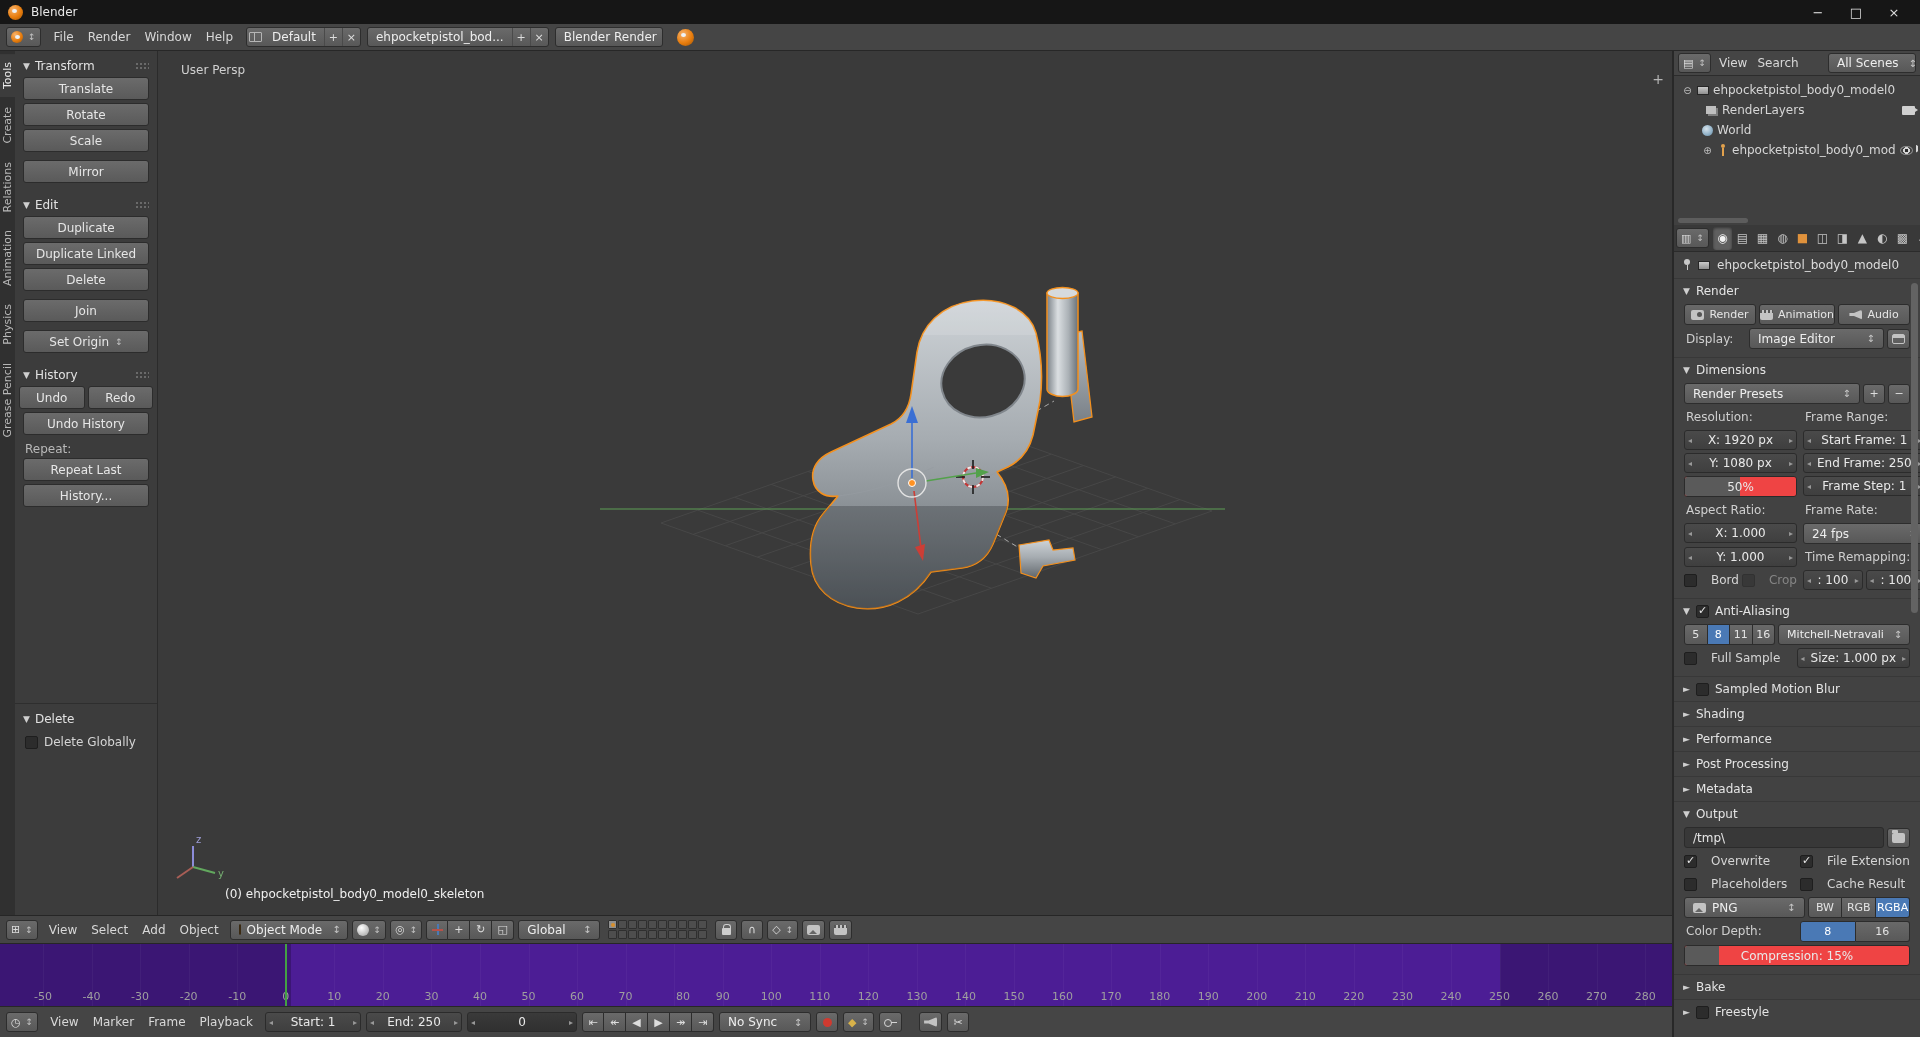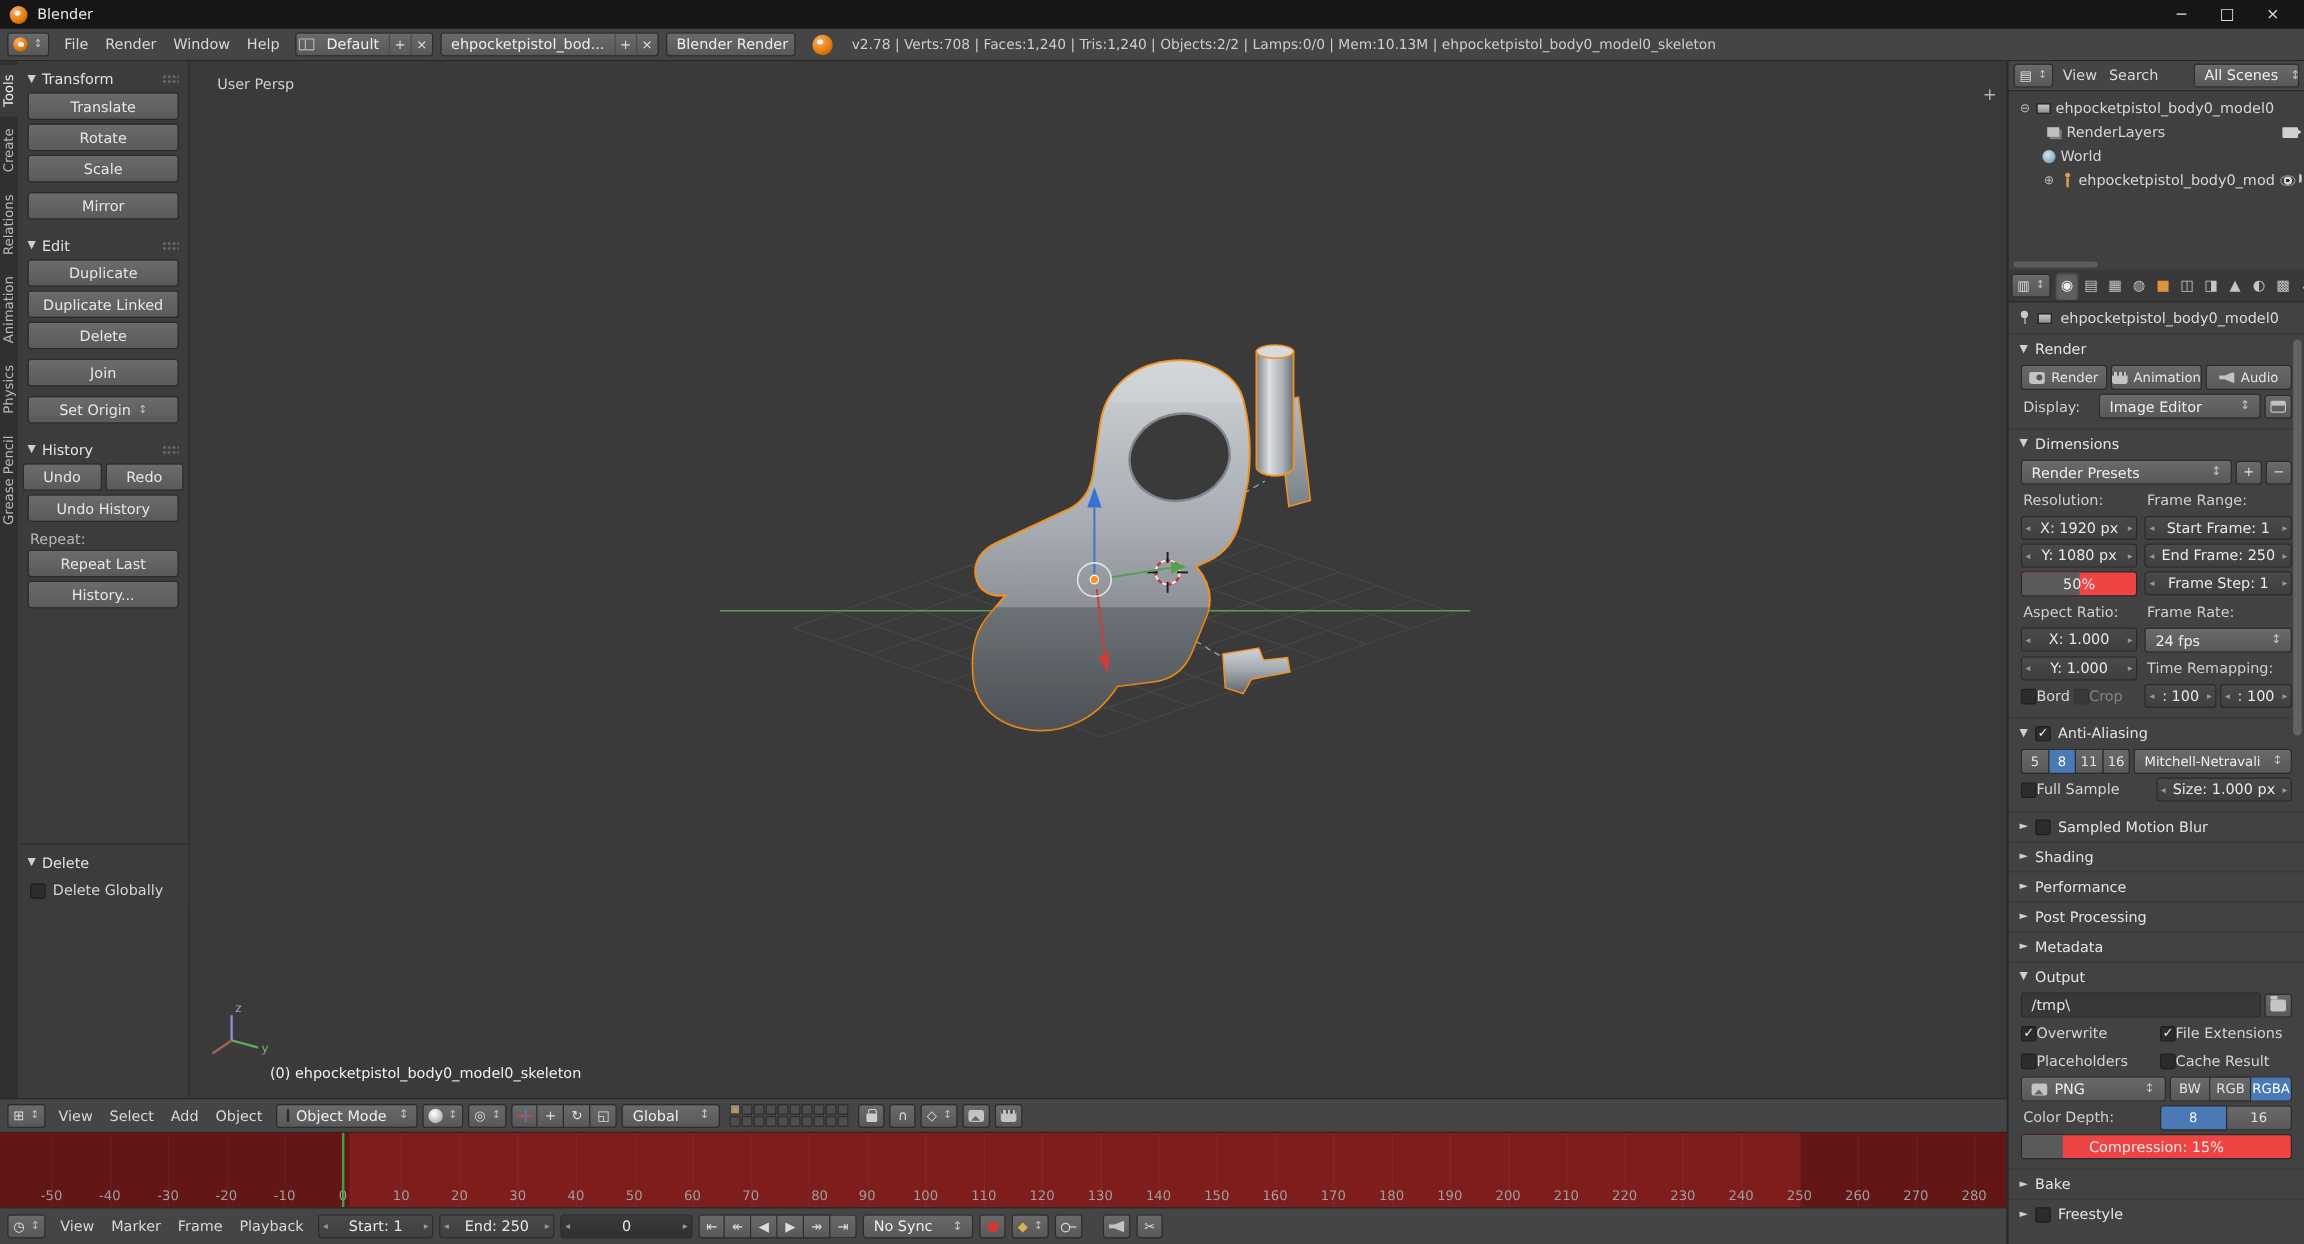--- a/index.html
+++ b/index.html
@@ -81,21 +81,21 @@
 .mic.clap::before{content:"";position:absolute;left:0;top:0;right:0;height:3px;background:repeating-linear-gradient(90deg,#555 0 2px,#c3c3c3 2px 4px);}
 .mic.spk{clip-path:polygon(0 35%,35% 35%,100% 0,100% 100%,35% 65%,0 65%);}
 .mic.img::after{content:"";position:absolute;left:2px;bottom:1px;border-left:4px solid transparent;border-right:4px solid transparent;border-bottom:4px solid #666;}
 .mic.win{background:transparent;border:1px solid #c3c3c3;}
 .mic.win::before{content:"";position:absolute;left:0;right:0;top:0;height:3px;background:#c3c3c3;}
 .mic.folder::before{content:"";position:absolute;top:-3px;left:0;width:6px;height:3px;background:#c3c3c3;border-radius:1px 1px 0 0;}
 .rec-dot{width:9px;height:9px;border-radius:50%;background:#cf3a30;display:inline-block;}
 
 
 .timeline{position:absolute;left:0;top:943px;width:1672px;height:94px;}
-.ruler{position:absolute;left:0;top:0;right:0;height:63px;background:#7f1d1d;border-top:1px solid #262626;overflow:hidden;}
+.ruler{position:absolute;left:0;top:0;right:0;height:63px;background:#4c1d95;border-top:1px solid #262626;overflow:hidden;}
 .range-dim{position:absolute;top:0;bottom:0;background:rgba(0,0,0,0.22);}
 .rtick{position:absolute;top:0;bottom:0;width:1px;background:rgba(255,255,255,0.04);}
 .rlabel{position:absolute;bottom:3px;transform:translateX(-50%);font-size:11px;color:#9f9f9f;}
 .playhead{position:absolute;top:0;bottom:0;width:2px;background:#44a044;}
 .tl-header{position:absolute;left:0;bottom:0;right:0;height:31px;background:#454545;border-top:1px solid #272727;display:flex;align-items:center;gap:5px;padding:0 6px;}
 .field{height:20px;display:inline-flex;align-items:center;justify-content:center;position:relative;background:linear-gradient(#4a4a4a,#3f3f3f);border:1px solid #2b2b2b;border-radius:3px;color:#e9e9e9;padding:0 13px;white-space:nowrap;}
 .field::before{content:"◂";position:absolute;left:3px;top:50%;transform:translateY(-50%);font-size:8px;color:#999;}
 .field::after{content:"▸";position:absolute;right:3px;top:50%;transform:translateY(-50%);font-size:8px;color:#999;}
 .field.frame{min-width:110px;background:linear-gradient(#3a3a3a,#303030);}
 .oic{position:relative;display:inline-block;flex:none;}
@@ -143,21 +143,21 @@
 .btn{flex:1;height:21px;display:inline-flex;align-items:center;justify-content:center;gap:5px;background:linear-gradient(#696969,#595959);border:1px solid #2c2c2c;border-radius:3px;color:#e6e6e6;font-size:11px;white-space:nowrap;}
 .seg{display:flex;flex:1;font-size:11px;}
 .seg>div{flex:1;height:21px;display:flex;align-items:center;justify-content:center;background:linear-gradient(#696969,#595959);border:1px solid #2c2c2c;border-left-width:0;color:#e3e3e3;}
 .seg>div:first-child{border-left-width:1px;border-radius:3px 0 0 3px;}
 .seg>div:last-child{border-radius:0 3px 3px 0;}
 .seg>div.sel{background:#4a79b5;color:#fff;}
 .slider{position:relative;height:21px;background:#ef4444;border:1px solid #2b2b2b;border-radius:3px;overflow:hidden;display:flex;align-items:center;justify-content:center;color:#e9e9e9;}
 .slider .fill{position:absolute;left:0;top:0;bottom:0;background:#5a5a5a;}
 .slider .lbl{position:relative;z-index:1;}
 .pathfield{flex:1;height:21px;display:flex;align-items:center;background:#383838;border:1px solid #2b2b2b;border-radius:3px;padding:0 8px;color:#e6e6e6;overflow:hidden;white-space:nowrap;}
-.cbline{display:flex;align-items:center;gap:0;color:#d5d5d5;height:20px;white-space:nowrap;overflow:hidden;}
+.cbline{display:flex;align-items:center;gap:14px;color:#d5d5d5;height:20px;white-space:nowrap;overflow:hidden;}
 .cbline.disabled{opacity:.45;}
 .props .dropdown{height:21px;}
 .vscroll{position:absolute;right:2px;top:58px;width:7px;height:330px;border-radius:4px;background:#636363;}
 </style>
 </head>
 <body>
 
 <div id="root">
 
   <div class="titlebar">
@@ -188,21 +188,20 @@
     </div>
     <div class="selector">
       <span class="sel-text">ehpocketpistol_bod...</span>
       <span class="mini-btn">+</span>
       <span class="mini-btn">×</span>
     </div>
     <div class="dropdown" style="width:108px">
       <span>Blender Render</span>
     </div>
     <span class="blogo" style="width:17px;height:17px;margin-left:8px"></span>
-    <span class="stats">v2.78 | Verts:708 | Faces:1,240 | Tris:1,240 | Objects:2/2 | Lamps:0/0 | Mem:10.13M | ehpocketpistol_body0_model0_skeleton</span>
   </div>
 
   <div class="viewport">
     <div class="vp-canvas-area">
       <svg class="vp-canvas" width="1672" height="864" viewBox="0 0 1672 864">
         <defs>
           <linearGradient id="metal" x1="0" y1="0" x2="0" y2="1">
             <stop offset="0" stop-color="#ced3d7"></stop>
               <stop offset="0.45" stop-color="#a6acb1"></stop>
             <stop offset="0.75" stop-color="#81878c"></stop>

